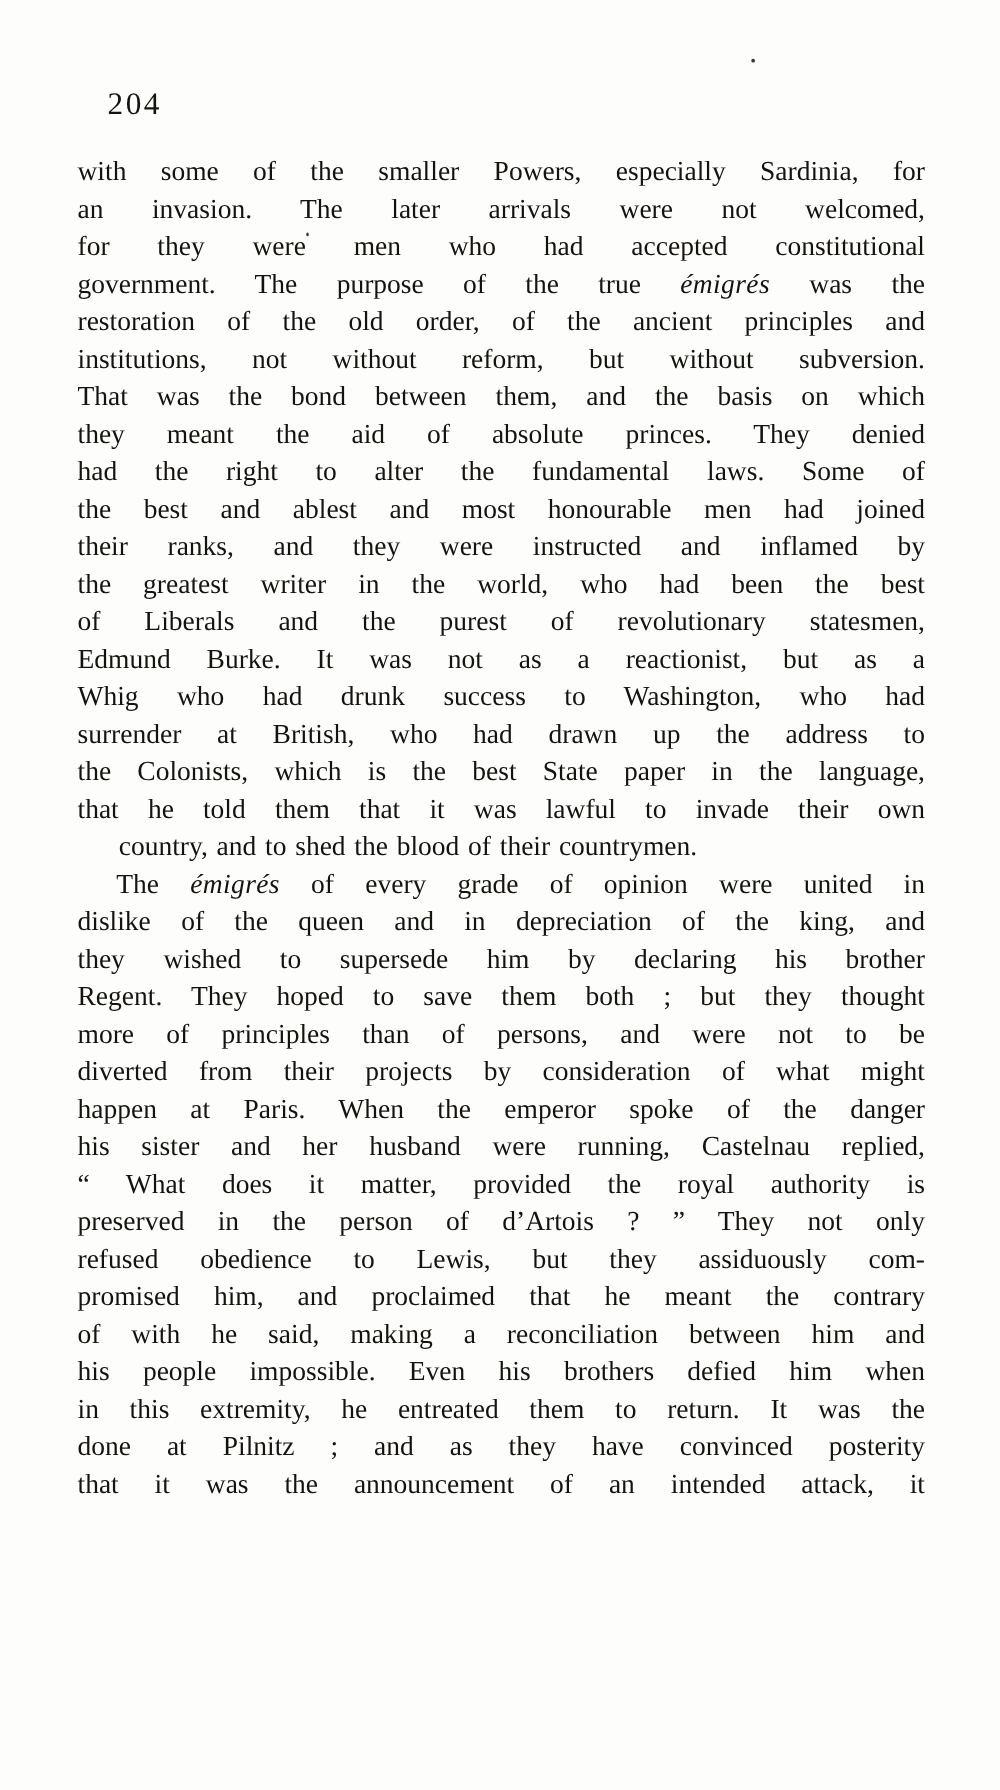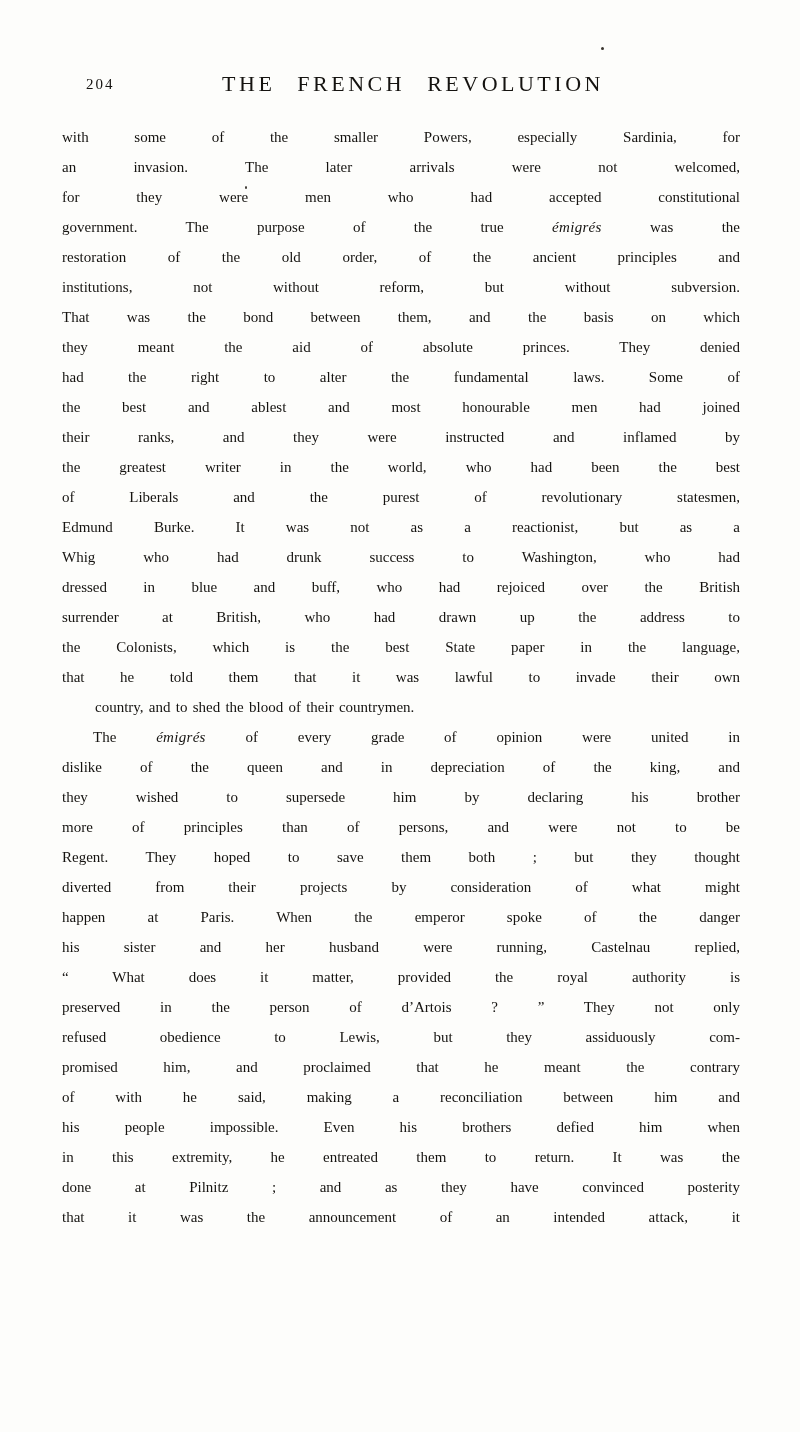--- a/index.html
+++ b/index.html
@@ -22,38 +22,38 @@
     left: 62px;
     width: 678px;
     height: 32px;
     font-size: 22px;
     line-height: 32px;
   }
   .page-number {
     position: absolute;
     left: 24px;
     top: 0;
-    font-size: 15px;
+    font-size: 25px;
     letter-spacing: 2px;
   }
   .running-title {
     position: absolute;
     left: calc(50% + 12px);
     transform: translateX(-50%);
     top: 0;
     letter-spacing: 3.5px;
     word-spacing: 13px;
     white-space: nowrap;
   }
   .body-text {
     position: absolute;
     top: 122px;
     left: 62px;
     width: 678px;
-    font-size: 15px;
+    font-size: 22px;
     word-spacing: 1.5px;
   }
   .line {
     height: 30px;
     line-height: 30px;
     text-align: justify;
     text-align-last: justify;
     white-space: nowrap-disabled; 
   }
   .line.short {
@@ -75,49 +75,47 @@
   .speck.a { left: 601px; top: 47px; width: 3px; height: 3px; }
   .speck.b { left: 245px; top: 186px; width: 2px; height: 3px; }
 </style>
 </head>
 <body>
 
 <div class="page">
 
   <div class="header">
     <span class="page-number">204</span>
-    <span class="running-title">THE FRENCH REVOLUTION</span>
   </div>
 
   <div class="body-text">
       <div class="line">with some of the smaller Powers, especially Sardinia, for</div>
       <div class="line">an invasion.  The later arrivals were not welcomed,</div>
       <div class="line">for they were men who had accepted constitutional</div>
       <div class="line">government.  The purpose of the true <i>émigrés</i> was the</div>
       <div class="line">restoration of the old order, of the ancient principles and</div>
       <div class="line">institutions, not without reform, but without subversion.</div>
       <div class="line">That was the bond between them, and the basis on which</div>
       <div class="line">they meant the aid of absolute princes.  They denied</div>
       <div class="line">had the right to alter the fundamental laws.  Some of</div>
       <div class="line">the best and ablest and most honourable men had joined</div>
       <div class="line">their ranks, and they were instructed and inflamed by</div>
       <div class="line">the greatest writer in the world, who had been the best</div>
       <div class="line">of Liberals and the purest of revolutionary statesmen,</div>
       <div class="line">Edmund Burke.  It was not as a reactionist, but as a</div>
       <div class="line">Whig who had drunk success to Washington, who had</div>
-      <div class="line">dressed in blue and buff, who had rejoiced over the British</div>
       <div class="line">surrender at British, who had drawn up the address to</div>
       <div class="line">the Colonists, which is the best State paper in the language,</div>
       <div class="line">that he told them that it was lawful to invade their own</div>
       <div class="line short">country, and to shed the blood of their countrymen.</div>
       <div class="line indent">The <i>émigrés</i> of every grade of opinion were united in</div>
       <div class="line">dislike of the queen and in depreciation of the king, and</div>
       <div class="line">they wished to supersede him by declaring his brother</div>
+      <div class="line">Regent.  They hoped to save them both ; but they thought</div>
       <div class="line">more of principles than of persons, and were not to be</div>
-      <div class="line">Regent.  They hoped to save them both ; but they thought</div>
       <div class="line">diverted from their projects by consideration of what might</div>
       <div class="line">happen at Paris.  When the emperor spoke of the danger</div>
       <div class="line">his sister and her husband were running, Castelnau replied,</div>
       <div class="line">“ What does it matter, provided the royal authority is</div>
       <div class="line">preserved in the person of d’Artois ? ”  They not only</div>
       <div class="line">refused obedience to Lewis, but they assiduously com-</div>
       <div class="line">promised him, and proclaimed that he meant the contrary</div>
       <div class="line">of with he said, making a reconciliation between him and</div>
       <div class="line">his people impossible.  Even his brothers defied him when</div>
       <div class="line">in this extremity, he entreated them to return.  It was the</div>

